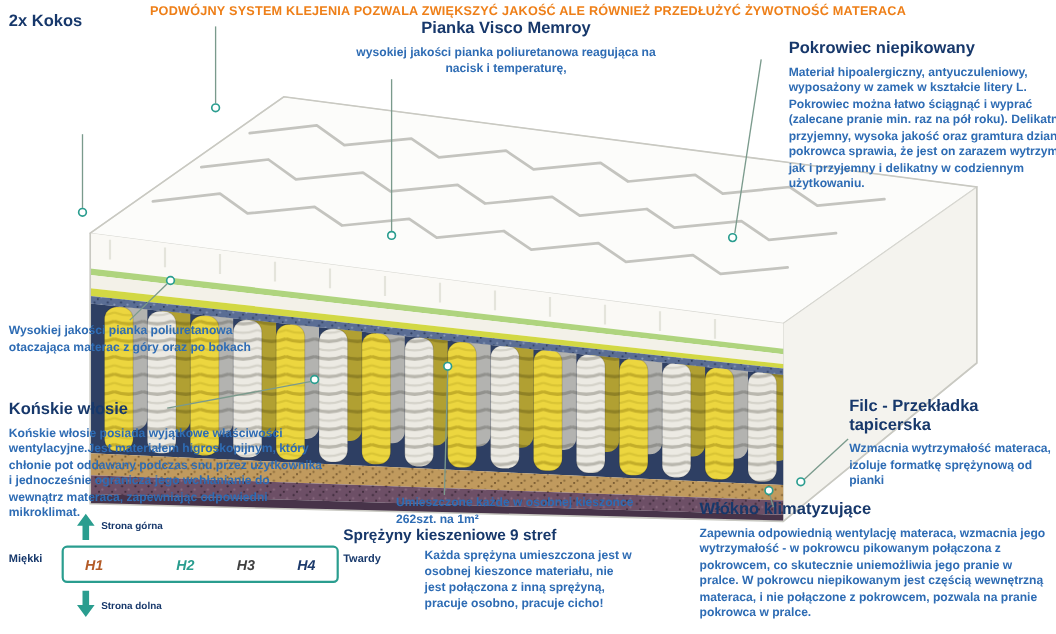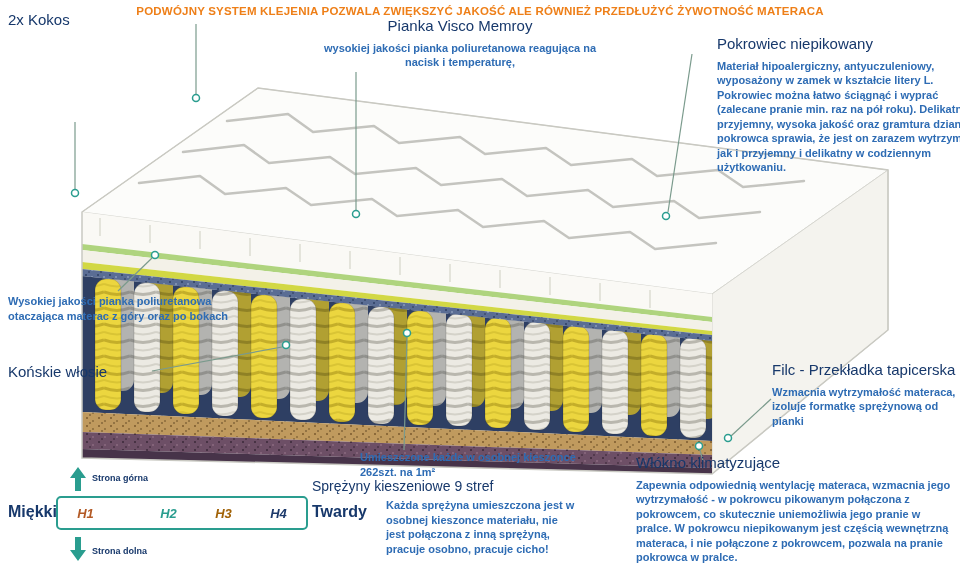--- a/index.html
+++ b/index.html
@@ -8,31 +8,31 @@
   html,body{margin:0;padding:0;}
   body{
     width:960px;height:576px;position:relative;background:#ffffff;
     font-family:"Liberation Sans", sans-serif;overflow:hidden;
   }
   .header{
     position:absolute;top:5px;left:0;right:0;text-align:center;
     color:var(--orange);font-weight:700;font-size:11.5px;letter-spacing:.2px;
   }
   .callout{position:absolute;z-index:2;}
-  .callout-title{color:var(--navy);font-weight:400;font-size:15px;line-height:1.1;}
+  .callout-title{color:var(--navy);font-weight:700;font-size:15px;line-height:1.1;}
   .callout-body{color:var(--blue);font-weight:700;font-size:11px;line-height:1.32;margin-top:6px;}
   .center{text-align:center;}
   .illustration{position:absolute;left:0;top:0;z-index:1;}
   .scale-box{
     position:absolute;left:56px;top:496px;width:248px;height:30px;z-index:2;
     border:2px solid var(--teal);border-radius:5px;background:#fff;
     display:flex;align-items:center;justify-content:space-around;font-style:italic;
   }
   .hlabel{font-weight:700;font-size:13px;}
-  .scale-word{position:absolute;z-index:2;color:var(--navy);font-weight:700;font-size:16px;}
+  .scale-word{position:absolute;z-index:2;color:var(--navy);font-weight:700;font-size:10px;}
   .side-note{position:absolute;z-index:2;color:var(--navy);font-weight:700;font-size:9px;}
 </style>
 </head>
 <body>
 
 <svg class="illustration" width="960" height="576" viewBox="0 0 960 576">
   <defs>
     <pattern id="coilY" width="26" height="16" patternUnits="userSpaceOnUse">
       <rect width="26" height="16" fill="#ecd63f"></rect>
       <path d="M0 4 Q13 9 26 4" stroke="#c4ae29" stroke-width="3" fill="none"></path>
@@ -196,20 +196,21 @@
   <div class="callout-title">Pokrowiec niepikowany</div>
   <div class="callout-body">Materiał hipoalergiczny, antyuczuleniowy, wyposażony w zamek w kształcie litery L. Pokrowiec można łatwo ściągnąć i wyprać (zalecane pranie min. raz na pół roku). Delikatny, przyjemny, wysoka jakość oraz gramtura dzianiny pokrowca sprawia, że jest on zarazem wytrzymały jak i przyjemny i delikatny w codziennym użytkowaniu.</div>
 </div>
 
 <div class="callout" style="left:8px;top:288px;width:240px;">
   <div class="callout-body">Wysokiej jakości pianka poliuretanowa otaczająca materac z góry oraz po bokach</div>
 </div>
 
 <div class="callout" style="left:8px;top:364px;width:288px;">
   <div class="callout-title">Końskie włosie</div>
+  <div class="callout-body">Końskie włosie posiada wyjątkowe właściwości wentylacyjne.Jest materiałem higroskopijnym, który chłonie pot oddawany podczas snu przez użytkownika i jednocześnie ogranicza jego wchłanianie do wewnątrz materaca, zapewniając odpowiedni mikroklimat.</div>
 </div>
 
 <div class="callout" style="left:772px;top:362px;width:186px;">
   <div class="callout-title">Filc - Przekładka tapicerska</div>
   <div class="callout-body">Wzmacnia wytrzymałość materaca, izoluje formatkę sprężynową od pianki</div>
 </div>
 
 <div class="callout" style="left:360px;top:450px;width:240px;">
   <div class="callout-body" style="margin-top:0;">Umieszczone każde w osobnej kieszonce 262szt. na 1m²</div>
 </div>
@@ -223,17 +224,17 @@
 <div class="callout" style="left:636px;top:455px;width:322px;">
   <div class="callout-title">Włókno klimatyzujące</div>
   <div class="callout-body">Zapewnia odpowiednią wentylację materaca, wzmacnia jego wytrzymałość - w pokrowcu pikowanym połączona z pokrowcem, co skutecznie uniemożliwia jego pranie w pralce. W pokrowcu niepikowanym jest częścią wewnętrzną materaca, i nie połączone z pokrowcem, pozwala na pranie pokrowca w pralce.</div>
 </div>
 
 <div class="side-note" style="left:92px;top:473px;">Strona górna</div>
 <div class="scale-word" style="left:8px;top:503px;">Miękki</div>
 <div class="scale-box">
   <span class="hlabel" style="color: rgb(179, 90, 38);">H1</span>
   <span class="hlabel" style="color: rgb(42, 157, 143); padding-left: 28px;">H2</span>
-  <span class="hlabel" style="color: #a16207;">H3</span>
+  <span class="hlabel" style="color: #404040;">H3</span>
   <span class="hlabel" style="color: rgb(29, 58, 107);">H4</span>
 </div>
 <div class="scale-word" style="left:312px;top:503px;">Twardy</div>
 <div class="side-note" style="left:92px;top:546px;">Strona dolna</div>
 
 </body></html>

